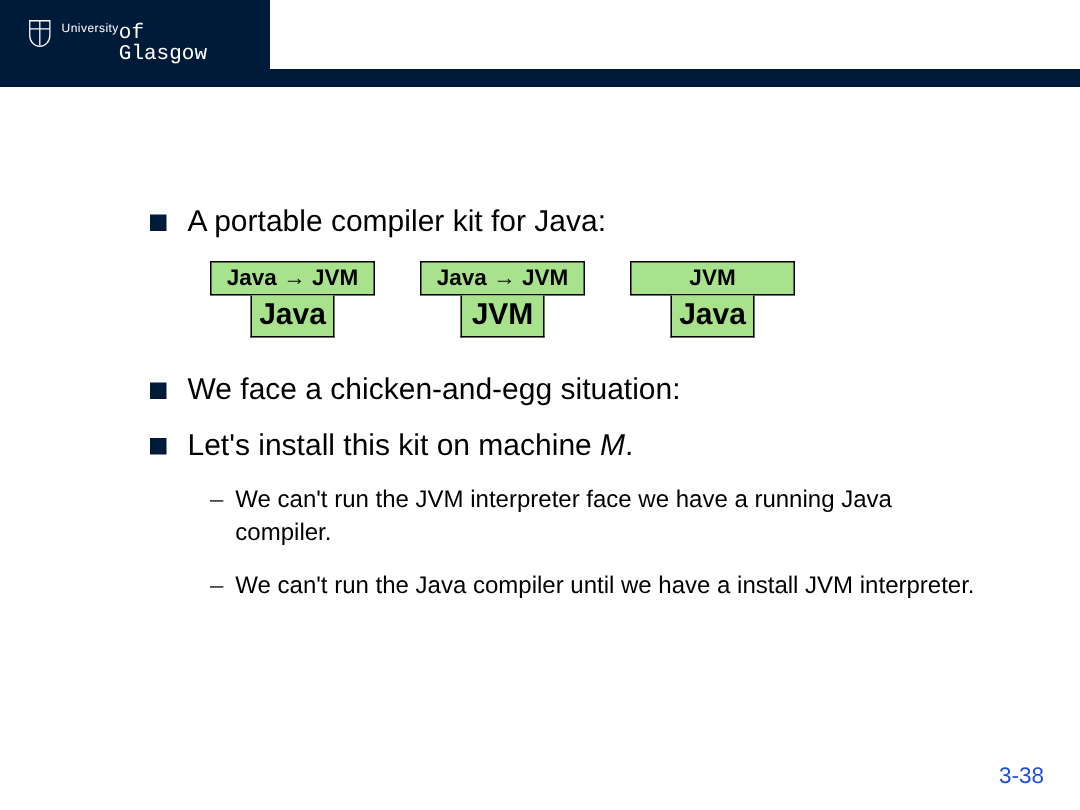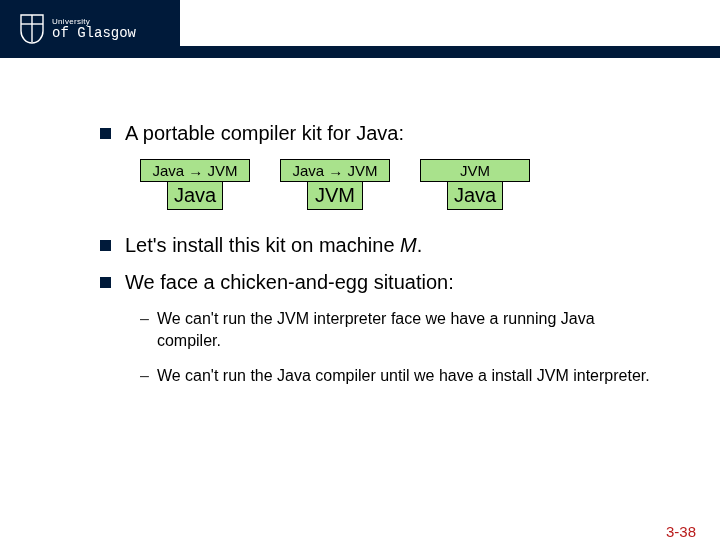--- a/index.html
+++ b/index.html
@@ -1,40 +1,40 @@
 <!DOCTYPE html>
 <html><head>
 <meta charset="utf-8">
 <style>
   html,body{margin:0;padding:0;width:720px;height:540px;font-family:Arial,Helvetica,sans-serif;background:#000;}
   .slide{width:720px;height:540px;background:#fff;position:relative;}
   .logo{position:absolute;left:18px;top:8px;width:120px;height:42px;color:#fff;display:flex;align-items:center;}
   .logo-crest{width:28px;height:34px;margin-right:6px;}
   .logo-crest svg{display:block;}
-  .logo-text{display:flex;flex-direction:column;line-height:1;}
+  .logo-text{display:flex;flex-direction:row;line-height:1;}
   .logo-text .small{font-size:8px;letter-spacing:0.3px;}
   .logo-text .big{font-size:14px;font-weight:normal;font-family:Liberation Mono, monospace;}
   .darkband{position:absolute;left:0;top:0;width:720px;height:58px;background:#001a3a;}
   .title{position:absolute;left:200px;top:22px;font-size:22px;font-weight:bold;color:#000;background:#fff;padding:2px 0;}
   .title .ital{font-style:italic;}
   .whitecut{position:absolute;left:180px;top:0;width:540px;height:46px;background:#fff;}
   .rule{position:absolute;left:180px;top:46px;width:540px;height:4px;background:#001a3a;}
-  .content{position:absolute;left:100px;top:122px;width:560px;color:#000;}
+  .content{position:absolute;left:100px;top:137px;width:560px;color:#000;}
   .bullet{display:flex;align-items:flex-start;margin:0 0 14px 0;font-size:20px;}
   .sq{width:11px;height:11px;background:#001a3a;flex:none;margin-top:6px;margin-right:14px;}
-  .diagrams{display:flex;gap:30px;margin:8px 0 24px 40px;}
+  .diagrams{display:flex;gap:30px;margin:8px 0 24px 40px;font-weight:bold;}
   .tpiece{width:110px;text-align:center;}
   .tpiece .top{border:1px solid #000;background:#a9e28c;font-size:15px;padding:2px 0;}
   .tpiece .btmrow{display:flex;}
   .tpiece .side{flex:1;height:22px;}
   .tpiece .stem{width:54px;border:1px solid #000;border-top:none;background:#a9e28c;font-size:20px;padding:2px 0;}
   .sub{margin-left:40px;margin-top:8px;}
   .subitem{display:flex;align-items:flex-start;font-size:16px;margin-bottom:14px;line-height:1.35;}
   .dash{flex:none;margin-right:8px;color:#333;}
-  .pagenum{position:absolute;right:24px;bottom:0;font-size:15px;color:#b91c1c;}
+  .pagenum{position:absolute;right:24px;bottom:14px;font-size:15px;color:#1d4ed8;}
 </style>
 </head>
 <body>
 
 <div class="slide">
 
   <div class="darkband"></div>
   <div class="whitecut"></div>
   <div class="rule"></div>
 
@@ -82,28 +82,28 @@
         <div class="btmrow">
           <div class="side"></div>
           <div class="stem">Java</div>
           <div class="side"></div>
         </div>
       </div>
     </div>
 
     <div class="bullet">
       <div class="sq"></div>
-      <div>
-        <span>Let's install this kit on machine </span><i>M</i><span>.</span>
-      </div>
+      <div>We face a chicken-and-egg situation:</div>
     </div>
 
     <div class="bullet">
       <div class="sq"></div>
-      <div>We face a chicken-and-egg situation:</div>
+      <div>
+        <span>Let's install this kit on machine </span><i>M</i><span>.</span>
+      </div>
     </div>
 
     <div class="sub">
       <div class="subitem">
         <div class="dash">–</div>
         <div>We can't run the JVM interpreter face we have a running Java compiler.</div>
       </div>
       <div class="subitem">
         <div class="dash">–</div>
         <div>We can't run the Java compiler until we have a install JVM interpreter.</div>

